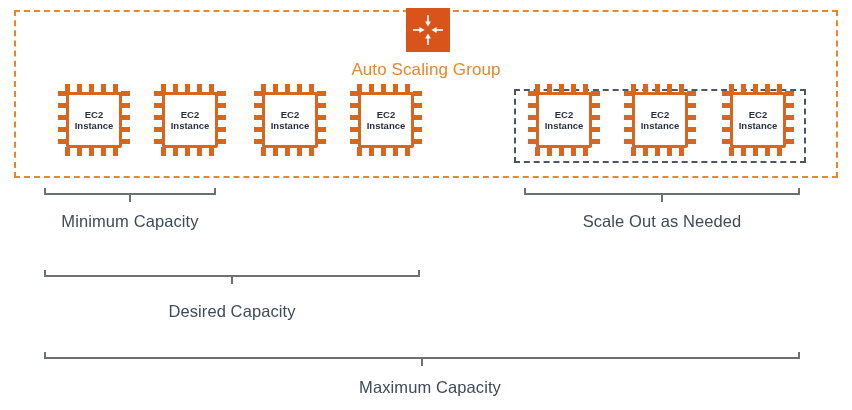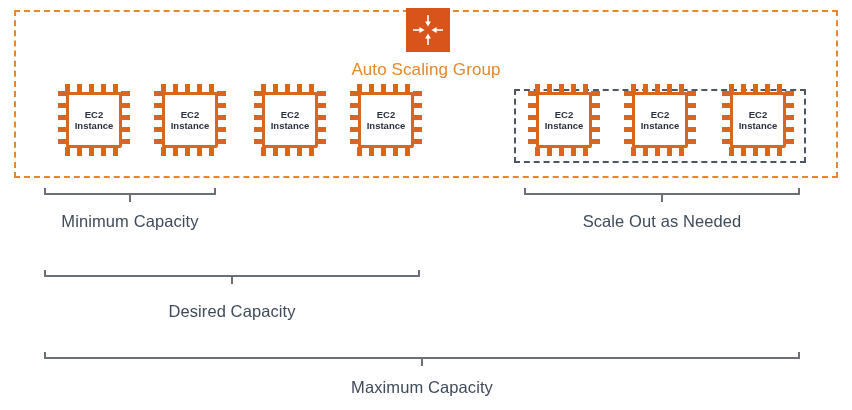--- a/index.html
+++ b/index.html
@@ -377,14 +377,14 @@
       <div class="cap cap-r"></div>
       <div class="tick"></div>
     </div>
     <div class="bracket-label" style="left: 44px; top: 302px; width: 376px;">Desired Capacity</div>
     <div class="bracket" style="left: 44px; top: 352px; width: 756px;">
       <div class="bar"></div>
       <div class="cap cap-l"></div>
       <div class="cap cap-r"></div>
       <div class="tick"></div>
     </div>
-    <div class="bracket-label" style="left: 44px; top: 378px; width: 756px; text-align: center;">Maximum Capacity</div>
+    <div class="bracket-label" style="left: 52px; top: 378px; width: 756px; text-align: center;">Maximum Capacity</div>
   </div>
 
 </body></html>

